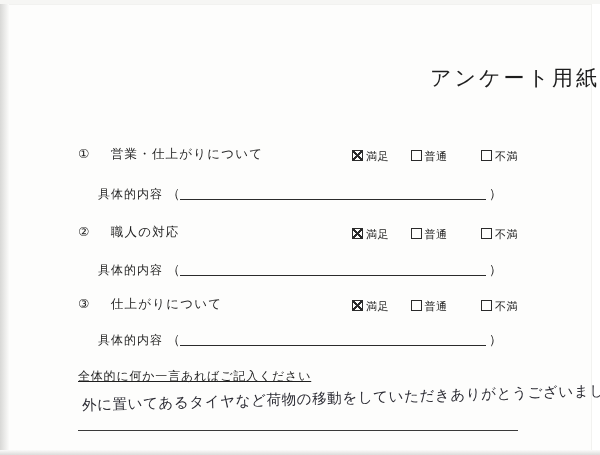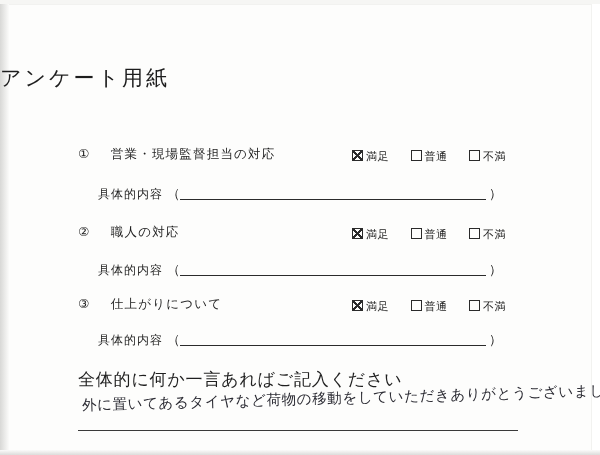--- a/index.html
+++ b/index.html
@@ -48,21 +48,21 @@
     width: 600px;
     height: 4px;
     background: #f6f6f4;
   }
 
   .doc-title {
     position: absolute;
     left: 0;
     top: 64px;
     width: 600px;
-    text-align: left;
+    text-align: right;
     font-size: 21px;
     letter-spacing: 3px;
     color: #1d1d1d;
     font-family: "DejaVu Sans", sans-serif;
     font-weight: 500;
   }
 
   .question {
     position: absolute;
     left: 78px;
@@ -85,21 +85,21 @@
     white-space: nowrap;
   }
   .o1 { top: 149px; }
   .o2 { top: 227px; }
   .o3 { top: 299px; }
   .opt {
     display: inline-block;
     margin-right: 18px;
     letter-spacing: 0.5px;
   }
-  .opt:last-child { margin-right: 0; }
+  .opt:last-child { margin-right: 0; margin-left: 12px; }
   .box {
     display: inline-block;
     width: 9px;
     height: 9px;
     border: 1px solid #2a2a2a;
     position: relative;
     margin-right: 3px;
     vertical-align: -1px;
   }
   .box.checked::after {
@@ -154,25 +154,26 @@
     background: #2b2b2b;
   }
   .r1 { top: 199px; }
   .r2 { top: 275px; }
   .r3 { top: 345px; }
 
   .free-prompt {
     position: absolute;
     left: 78px;
     top: 368px;
-    font-size: 17px;
+    font-size: 12px;
     color: #1f1f1f;
     font-family: "DejaVu Sans", sans-serif;
     letter-spacing: 0.8px;
     white-space: nowrap;
+    text-decoration: underline;
   }
 
   .hand-line {
     position: absolute;
     left: 78px;
     top: 430px;
     width: 440px;
     height: 1px;
     background: #3a3a3a;
   }
@@ -198,21 +199,21 @@
   <div id="paper"></div>
   <div id="edge-left"></div>
   <div id="edge-top"></div>
   <div id="edge-bottom"></div>
 
   <div class="doc-title">アンケート用紙</div>
 
   <div class="question q1">
     <span>①</span>
     <span style="display:inline-block;width:10px"></span>
-    <span>営業・現場監督担当の対応</span>
+    <span>営業・仕上がりについて</span>
   </div>
   <div class="options o1">
     <span class="opt"><span class="box checked"></span><span>満足</span></span>
     <span class="opt"><span class="box"></span><span>普通</span></span>
     <span class="opt"><span class="box"></span><span>不満</span></span>
   </div>
   <div class="detail-label d1">具体的内容</div>
   <div class="paren-open po1">（</div>
   <div class="paren-close pc1">）</div>
   <div class="rule r1"></div>

